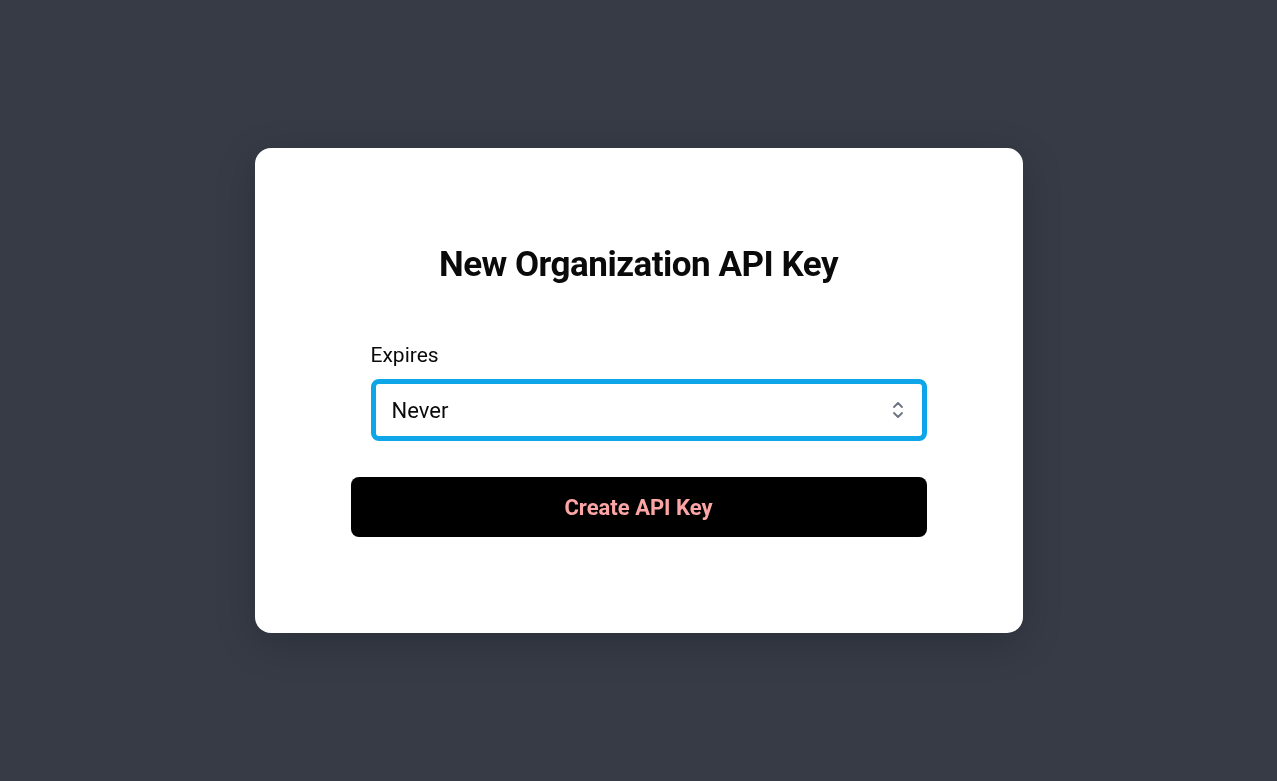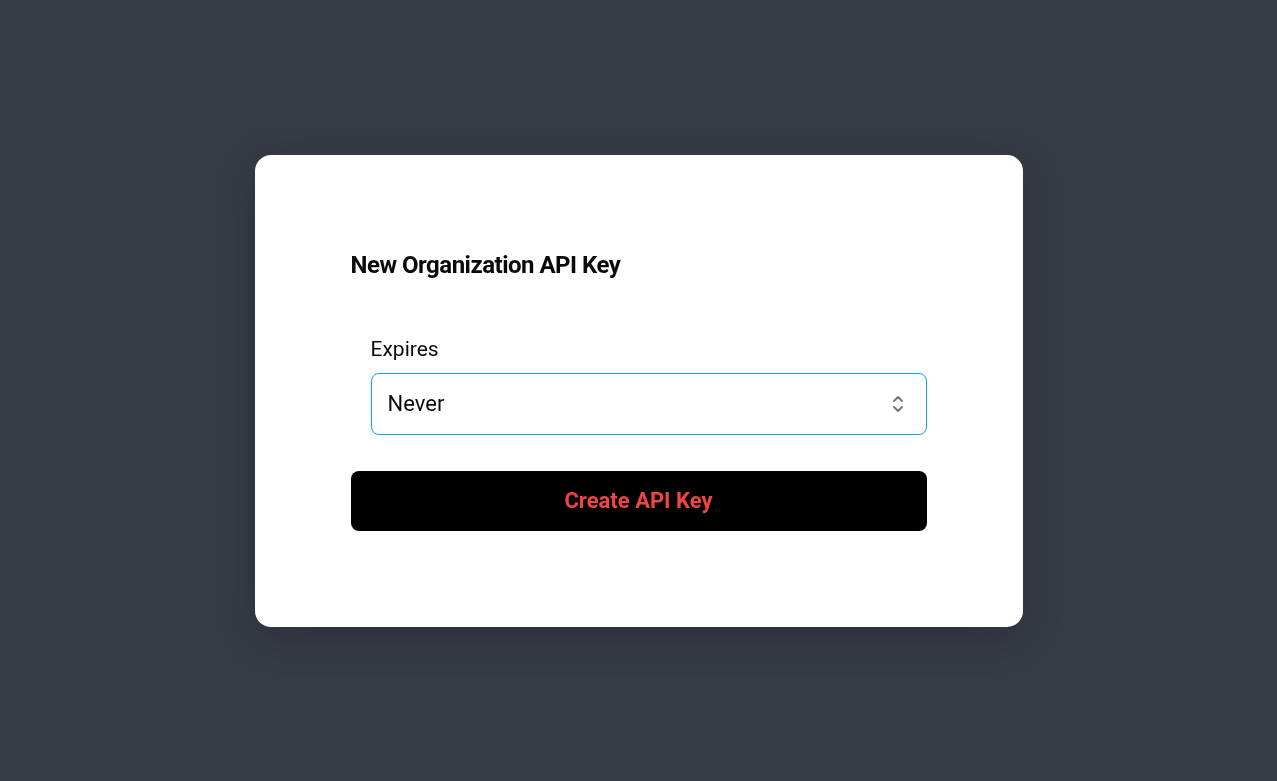--- a/index.html
+++ b/index.html
@@ -20,23 +20,24 @@
 
     .modal {
       width: 768px;
       background-color: #ffffff;
       border-radius: 16px;
       padding: 96px;
       box-shadow: 0 10px 40px rgba(0, 0, 0, 0.2);
     }
 
     .modal-title {
-      font-size: 24px;
+      font-size: 35px;
       font-weight: 700;
       color: #0a0a0a;
+      text-align: center;
       margin-bottom: 58px;
       letter-spacing: -0.5px;
     }
 
     .form-field {
       margin-bottom: 36px;
       margin-left: 20px;
     }
 
     .field-label {
@@ -53,21 +54,21 @@
     }
 
     .select-button {
       width: 100%;
       height: 62px;
       padding: 0 52px 0 16px;
       font-size: 22px;
       font-weight: 400;
       color: #0a0a0a;
       background-color: #ffffff;
-      border: 1px solid #0ea5e9;
+      border: 5px solid #0ea5e9;
       border-radius: 8px;
       text-align: left;
       cursor: pointer;
       font-family: inherit;
       display: flex;
       align-items: center;
     }
 
     .select-icon {
       position: absolute;
@@ -84,21 +85,21 @@
     }
 
     .select-icon svg {
       display: block;
     }
 
     .primary-button {
       width: 100%;
       height: 60px;
       background-color: #000000;
-      color: #ef4444;
+      color: #fca5a5;
       font-size: 22px;
       font-weight: 700;
       border: none;
       border-radius: 8px;
       cursor: pointer;
       font-family: inherit;
     }
   </style>
 </head>
 <body>

